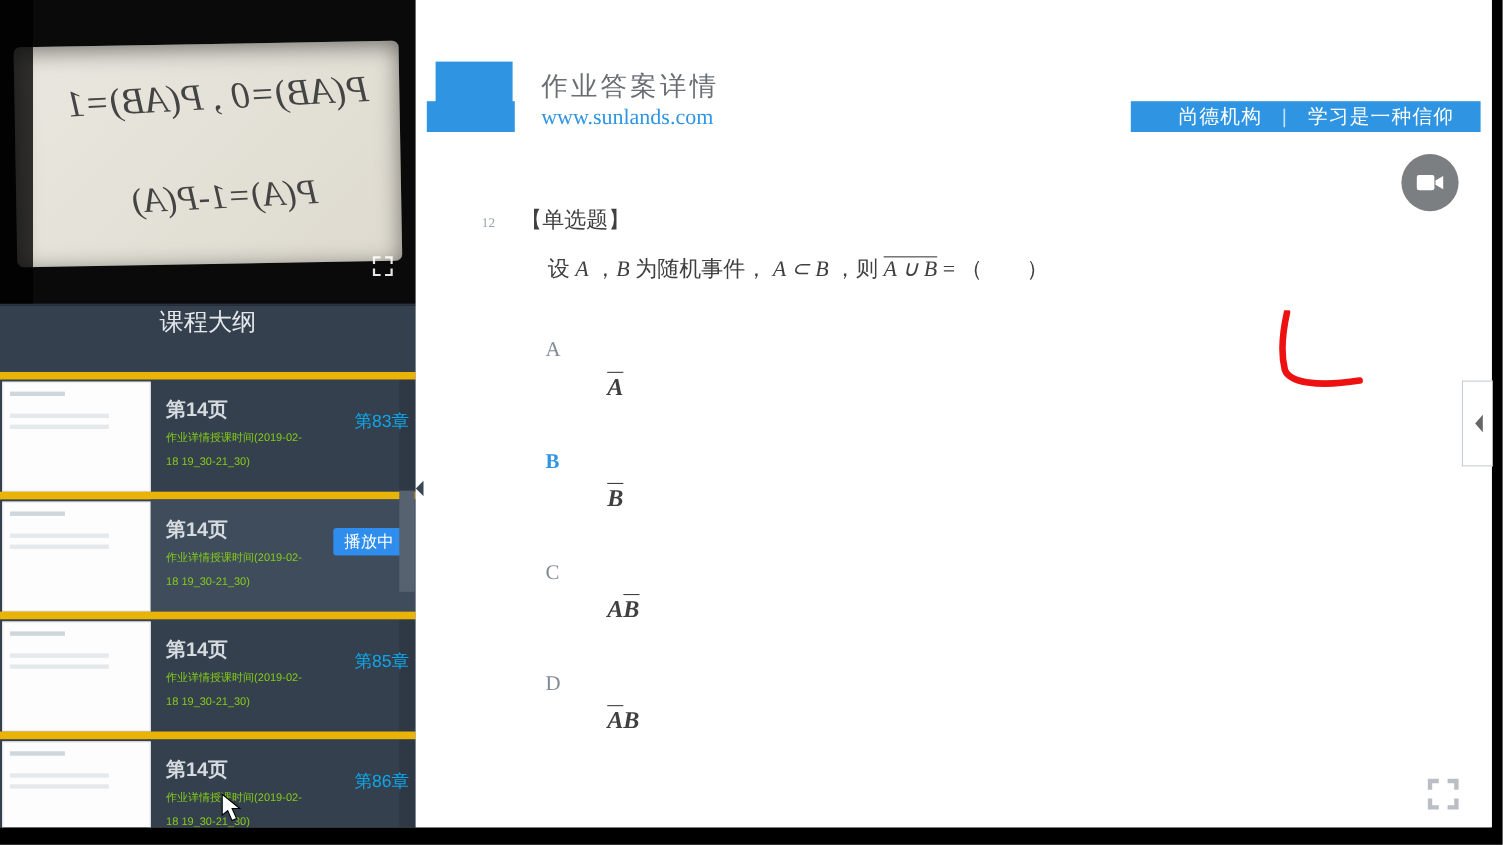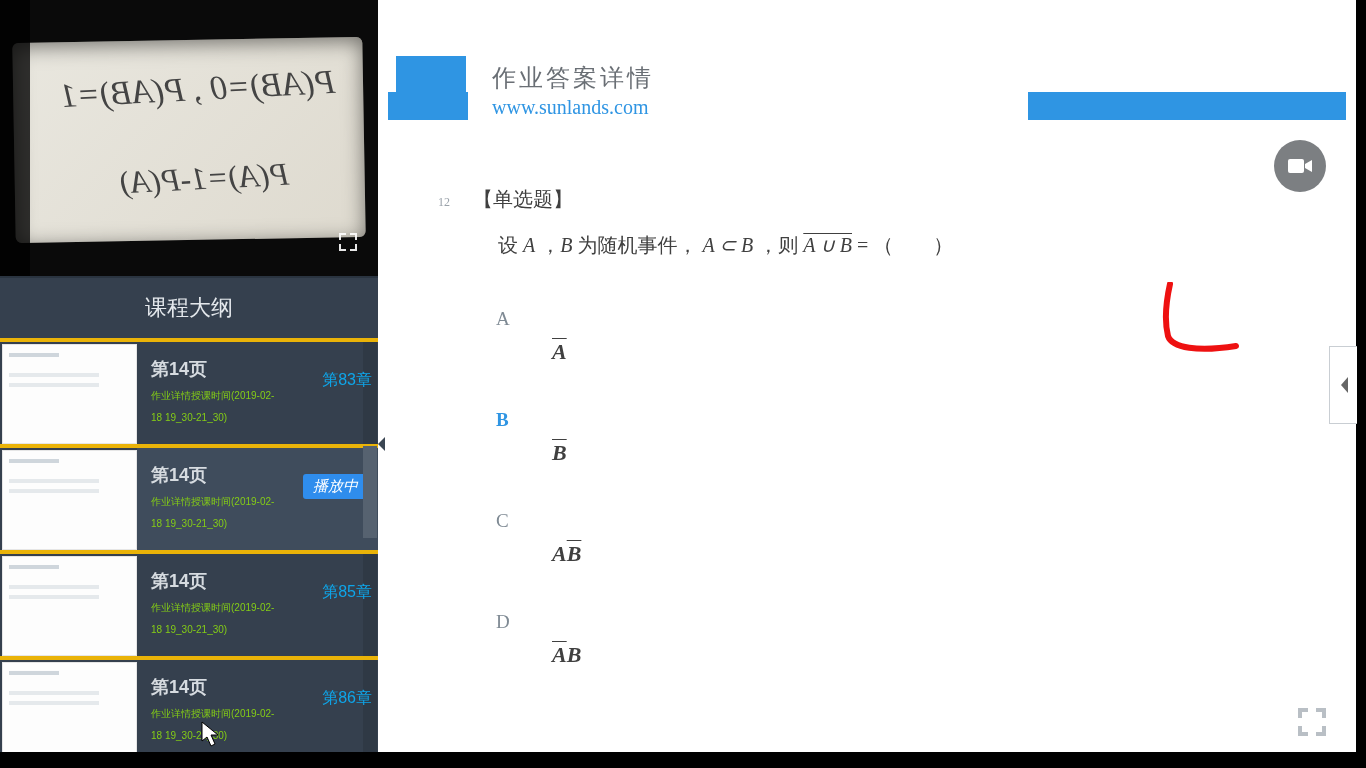--- a/index.html
+++ b/index.html
@@ -48,32 +48,32 @@
   }
   .webcam .f1 { left:60px; top:70px; font-size:34px;}
   .webcam .f2 { left:120px; top:160px; font-size:32px;}
   .webcam .dark-left{position:absolute;left:0;top:0;width:30px;height:100%;background:rgba(0,0,0,.8);}
   .webcam .expand-icon{
     position:absolute; right:18px; bottom:22px; width:24px; height:24px;
   }
   .webcam .expand-icon svg{width:24px;height:24px;fill:#fff;opacity:.9;}
   .outline-header{
     height: 60px;
-    display:flex;align-items:center;justify-content:center;
+    display:flex;justify-content:center;
     color:#e4e8ec; font-size:22px;
     background:#35404e;
   }
   .outline-list{
     flex:1; overflow:hidden;
     background:#35404e;
     position:relative;
   }
   .outline-item{
     display:flex; align-items:stretch;
-    border-top:4px solid #eab308;
+    border-top:7px solid #eab308;
     cursor:pointer;
     position:relative;
   }
   .outline-item .thumb{
     width:135px; min-height:100px;
     background:#fdfdfd;
     margin:2px 0 0 2px;
     border:1px solid #e6e6e6;
     flex-shrink:0;
     position:relative;
@@ -99,21 +99,21 @@
     max-width:130px;
   }
   .outline-item .info .chapter{
     position:absolute; right:6px; top:28px;
     font-size:16px; color:#0ea5e9;
   }
   .outline-item.active .info { background:#3f4c5c; }
   .outline-item .badge{
     position:absolute; right:10px; top:26px;
     background:#2f8ded; color:#fff;
-    font-size:15px; padding:3px 10px; border-radius:3px;font-style:italic;
+    font-size:15px; padding:3px 10px; border-radius:3px;
   }
   .outline-scroll-thumb{
     position:absolute; right:1px; top:108px; width:14px; height:92px;
     background:#566270; border-radius:0;
   }
   .outline-scroll-track{
     position:absolute; right:1px; top:0; width:14px; height:100%;
     background:#2f3945;
   }
   .collapse-handle{
@@ -289,20 +289,25 @@
 
   <div class="main">
     <div class="slide-area">
 
       <div class="slide-header">
         <div class="blue-bar"></div>
         <div class="left-block"></div>
         <div class="title-box">
           <div class="t">作业答案详情</div>
           <div class="url">www.sunlands.com</div>
+        </div>
+        <div class="brand">
+          <span>尚德机构</span>
+          <span class="sep">|</span>
+          <span>学习是一种信仰</span>
         </div>
       </div>
 
       <div class="question">
         <span class="qnum">12</span>
         <span class="qtype">【单选题】</span>
 
         <div class="stem">
           <span>设 </span><span class="math">A</span>
           <span>，</span><span class="math">B</span>

